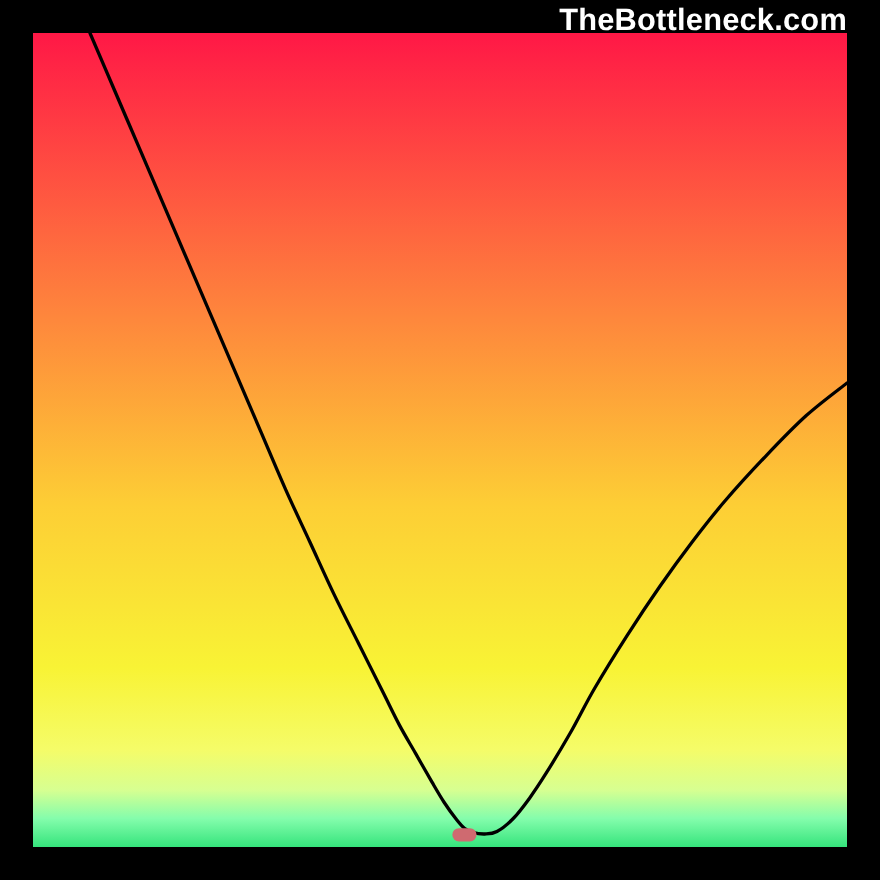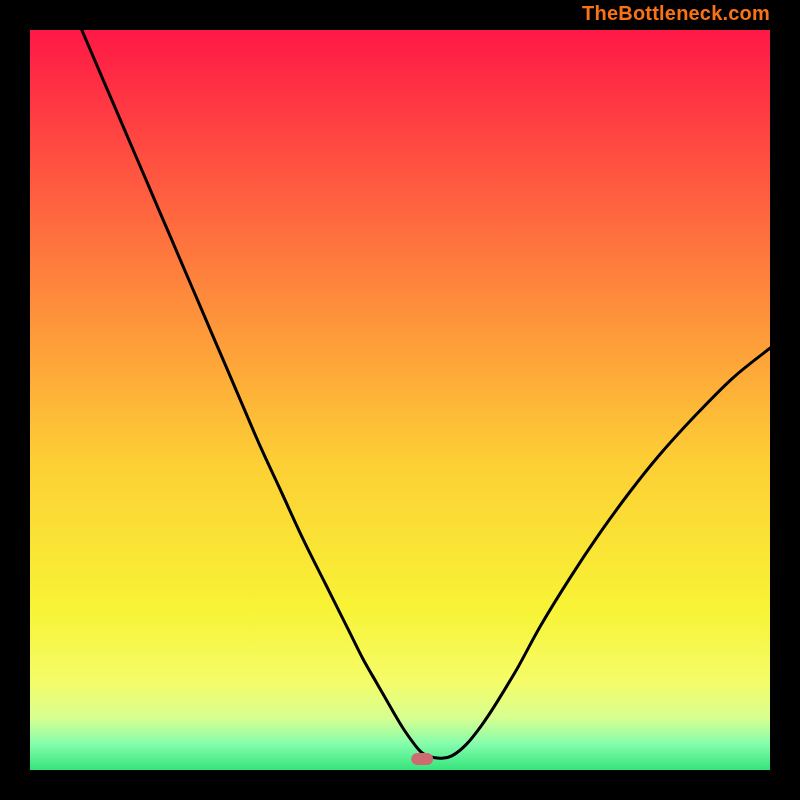--- a/index.html
+++ b/index.html
@@ -30,23 +30,23 @@
     left: 0;
     top: 0;
     width: 740px;
     height: 740px;
   }
   .watermark {
     position: absolute;
     top: 2px;
     right: 30px;
     font-family: Arial, Helvetica, sans-serif;
-    font-size: 20px;
+    font-size: 28px;
     font-weight: 600;
-    color: #f97316;
+    color: #ffffff;
     letter-spacing: 0.2px;
   }
 </style>
 </head>
 <body>
 
 <div class="frame">
 
   <div class="watermark">TheBottleneck.com</div>
 

